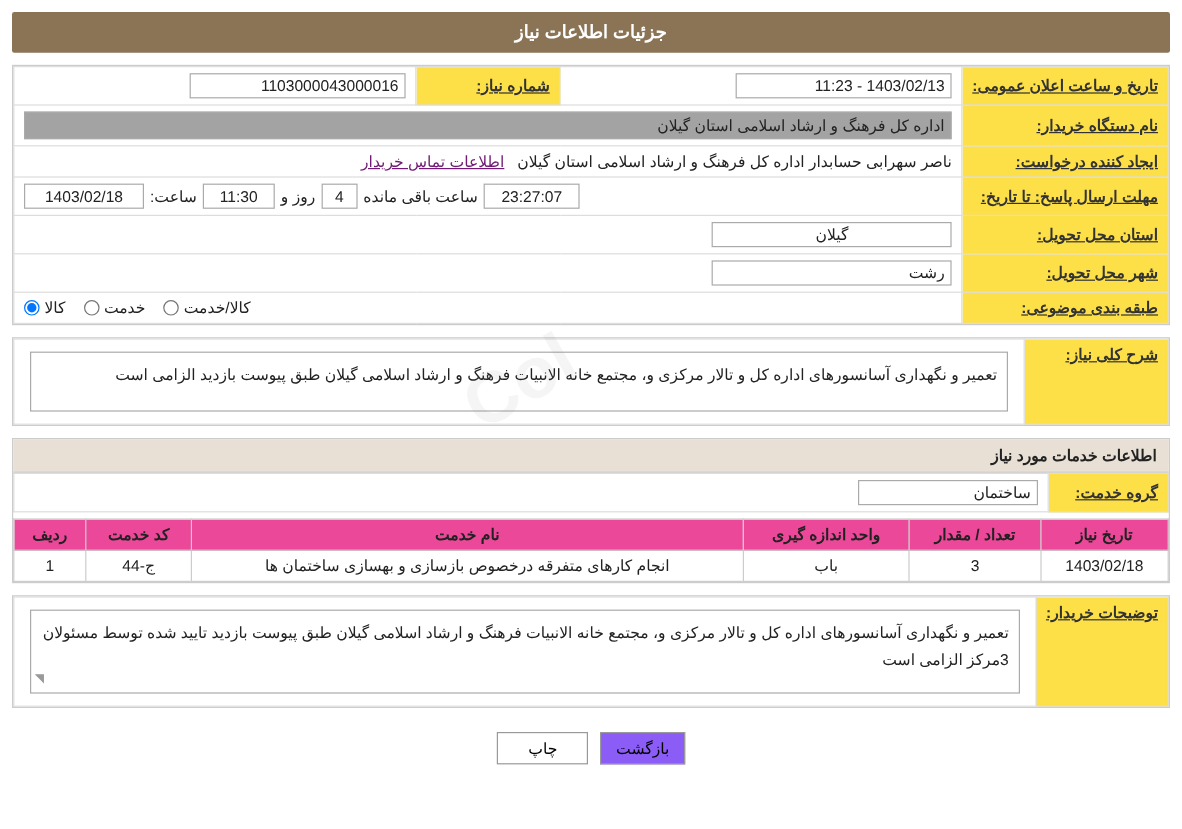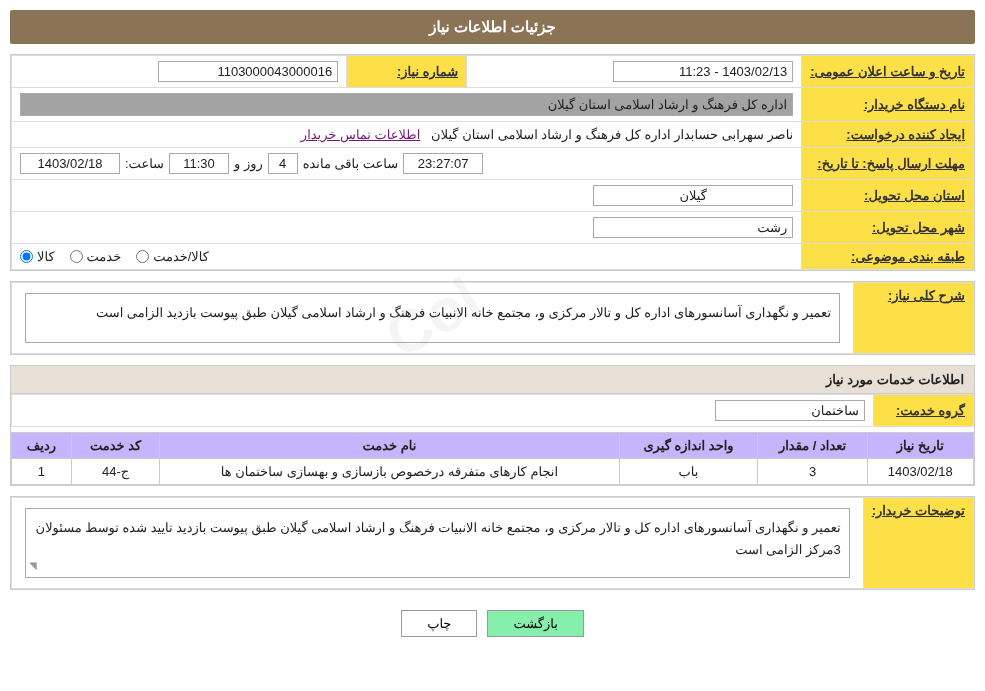--- a/index.html
+++ b/index.html
@@ -104,21 +104,21 @@
       line-height: 1.7;
       font-size: 13px;
       min-height: 50px;
     }
     .services-table {
       width: 100%;
       border-collapse: collapse;
       margin-top: 5px;
     }
     .services-table th {
-      background: #c4b5fd;
+      background: #ec4899;
       border: 1px solid #ccc;
       padding: 5px 8px;
       text-align: center;
       font-weight: bold;
     }
     .services-table td {
       border: 1px solid #ccc;
       padding: 5px 8px;
       text-align: center;
     }
@@ -151,23 +151,23 @@
     }
     .btn-print {
       background: #fff;
       border: 1px solid #999;
       padding: 5px 25px;
       cursor: pointer;
       font-family: Tahoma, Arial, sans-serif;
       font-size: 13px;
     }
     .btn-back {
-      background: #86efac;
+      background: #8b5cf6;
       border: 1px solid #999;
-      padding: 5px 25px;
+      padding: 5px 12px;
       cursor: pointer;
       font-family: Tahoma, Arial, sans-serif;
       font-size: 13px;
     }
     .date-time-row {
       display: flex;
       align-items: center;
       gap: 5px;
       justify-content: flex-end;
     }

